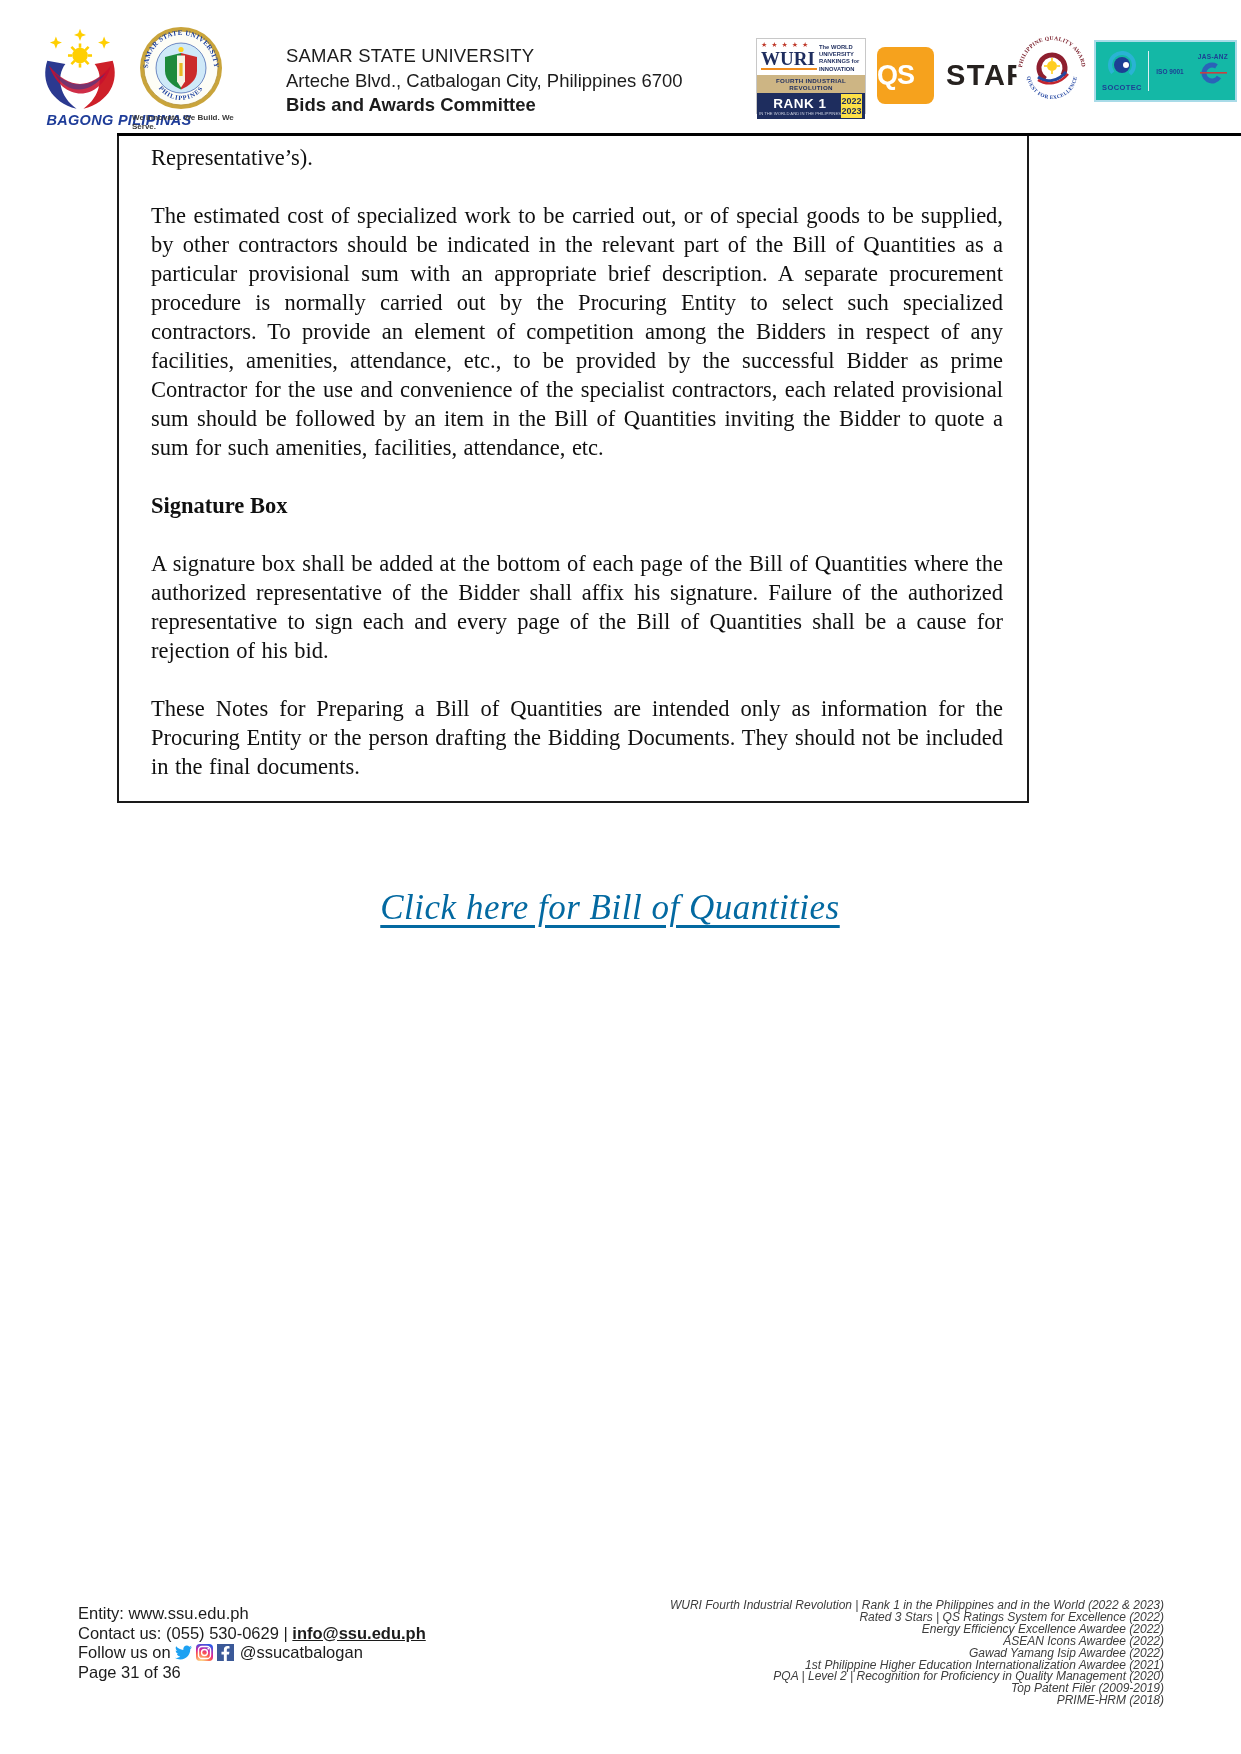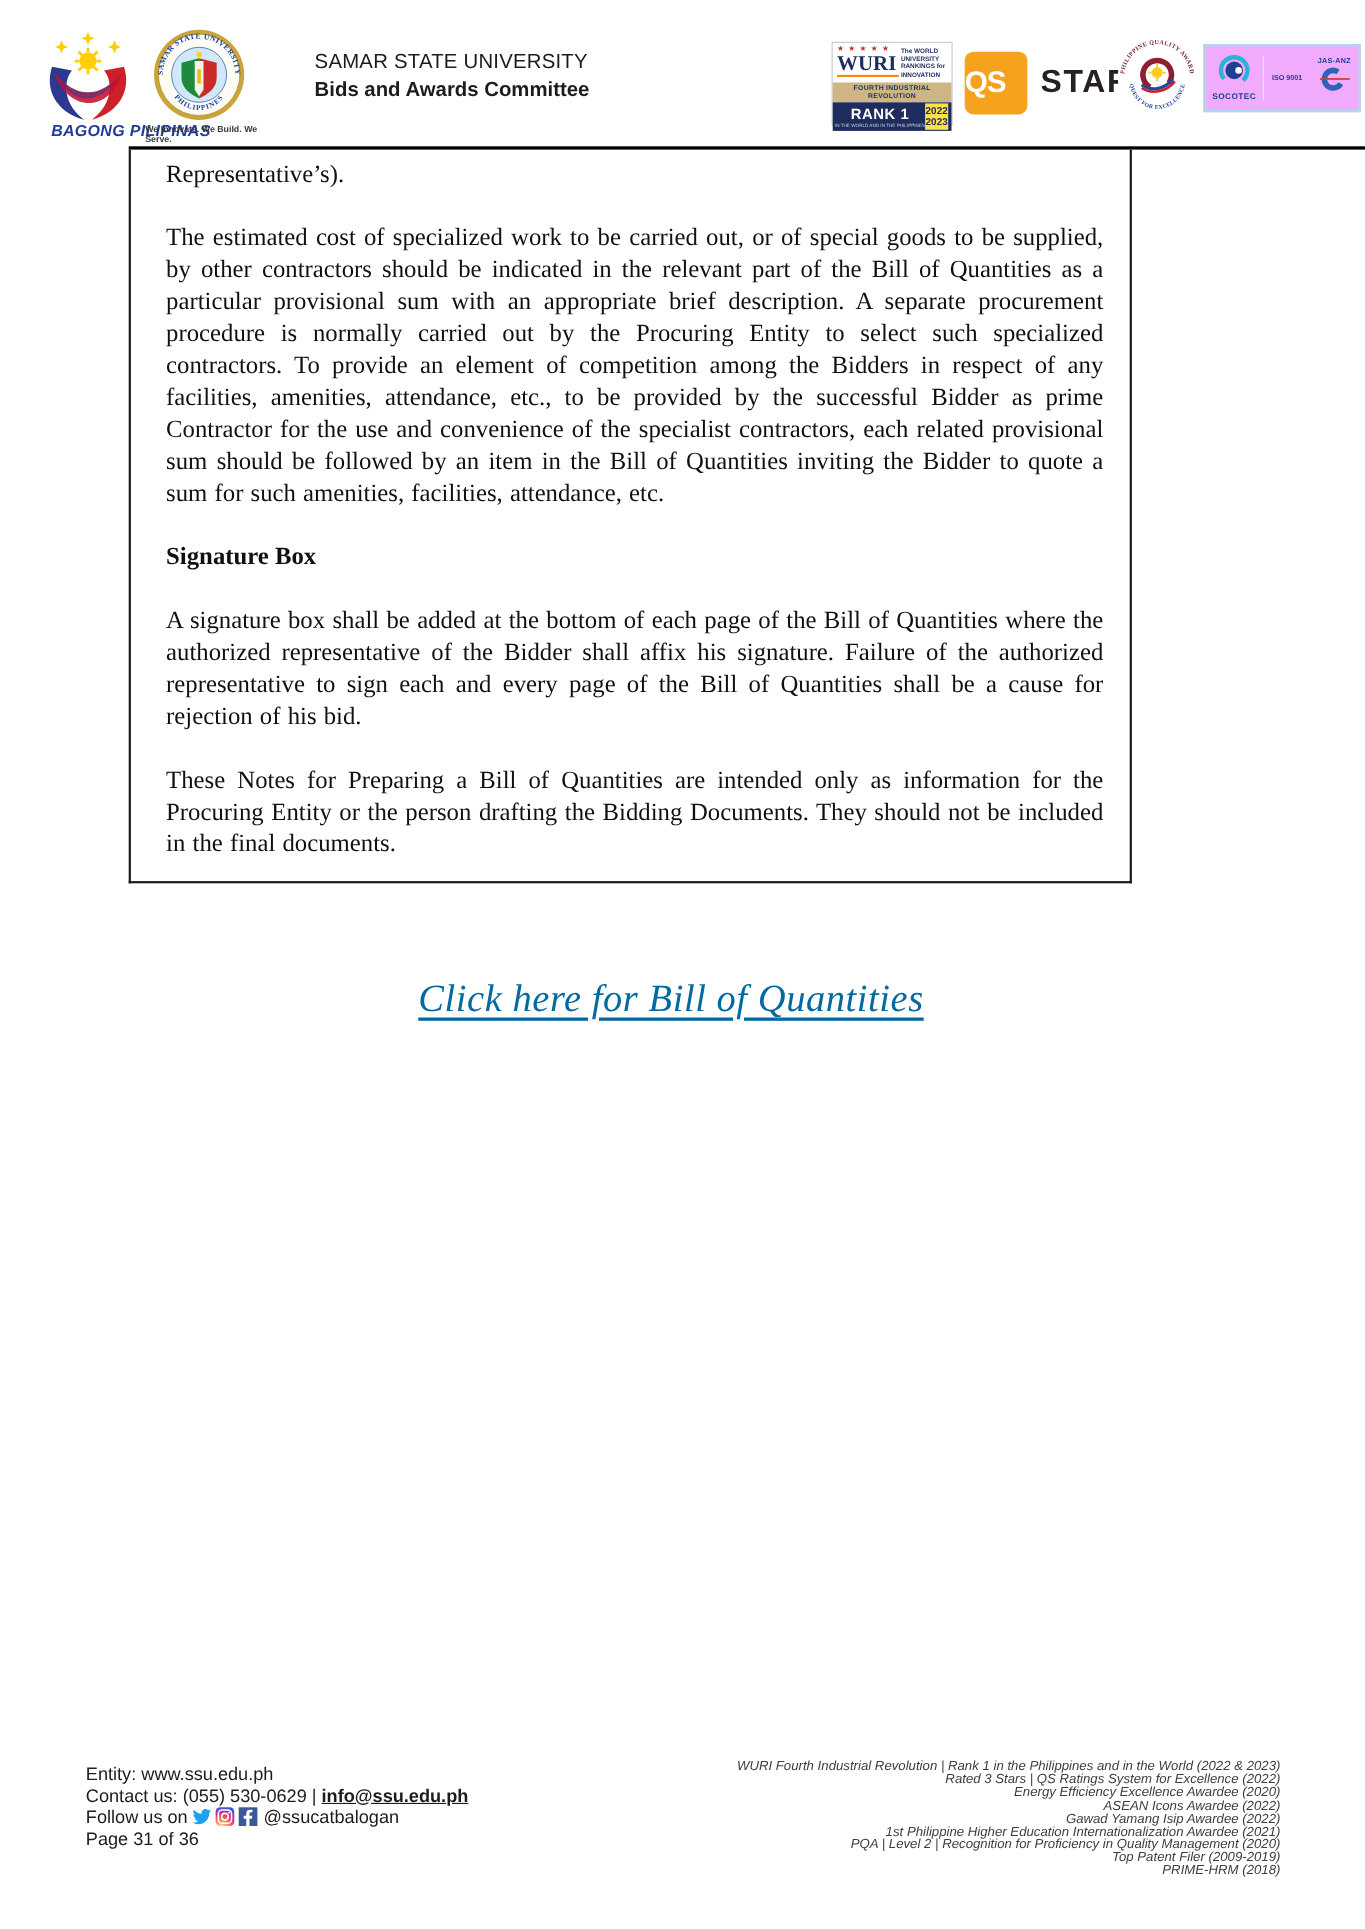--- a/index.html
+++ b/index.html
@@ -36,21 +36,21 @@
               line-height:10px;text-align:center;padding:2px 0;margin-right:1px;}
 
   
   .qs-badge{left:877px;top:47px;width:57px;height:57px;background:#f6a21d;border-radius:8px;
             display:flex;align-items:center;justify-content:flex-start;}
   .qs-badge-text{color:#fff;font-weight:bold;font-size:27px;letter-spacing:-1px;}
   .qs-stars-text{left:946px;top:59px;font-size:29px;font-weight:900;color:#26211f;letter-spacing:1.5px;}
 
   
   .pqa-seal{left:1014px;top:32px;width:76px;height:76px;}
-  .soc-box{left:1094px;top:40px;width:143px;height:62px;background:#f0abfc;border:2px solid #a9dbe8;
+  .soc-box{left:1094px;top:40px;width:143px;height:62px;background:#14b8a6;border:2px solid #a9dbe8;
            box-sizing:border-box;display:flex;align-items:center;}
   .soc-left{width:52px;text-align:center;}
   .soc-name{font-size:7.5px;font-weight:bold;color:#1d3f94;letter-spacing:.4px;margin-top:-2px;}
   .soc-mid{width:42px;text-align:center;font-size:6.5px;color:#1d3f94;font-weight:bold;
            border-left:1px solid #dfeef4;height:40px;display:flex;align-items:center;justify-content:center;}
   .soc-right{flex:1;text-align:center;}
   .soc-jas{font-size:6.5px;font-weight:bold;color:#1d3f94;letter-spacing:.3px;}
 
   
   .header-rule{left:117px;top:133px;width:1124px;height:3px;background:#000;}
@@ -123,20 +123,21 @@
     <circle cx="42" cy="23.5" r="2.6" fill="#ffd21f"></circle>
     <path d="M42,27 L26,31 V45 C26,54 34,60 42,63.5 Z" fill="#1d8a3c"></path>
     <path d="M42,27 L58,31 V45 C58,54 50,60 42,63.5 Z" fill="#cb2b2b"></path>
     <path d="M38,29.5 h8 v26 l-4,6 l-4,-6 Z" fill="#f6f3e4"></path>
     <rect x="40.4" y="37" width="3.2" height="13" fill="#e8b923"></rect>
   </svg>
   <div class="abs seal-tagline">We Innovate. We Build. We Serve.</div>
 
   <div class="abs univ-block">
     <div class="univ-name">SAMAR STATE UNIVERSITY</div>
+    <div class="univ-address">Arteche Blvd., Catbalogan City, Philippines 6700</div>
     <div class="univ-committee">Bids and Awards Committee</div>
   </div>
 
   <div class="abs wuri">
     <div class="wuri-top">
       <div class="wuri-left">
         <div class="wuri-stars">★ ★ ★ ★ ★</div>
         <span class="wuri-name">WURI</span>
       </div>
       <div class="wuri-subtitle">The WORLD UNIVERSITY RANKINGS for INNOVATION</div>
@@ -230,21 +231,21 @@
             <path fill="#fff" d="M279.14 288l14.22-92.66h-88.91v-60.13c0-25.35 12.42-50.06 52.24-50.06h40.42V6.26S260.43 0 225.36 0c-73.22 0-121.08 44.38-121.08 124.72v70.62H22.89V288h81.39v224h100.17V288z"></path>
           </svg>
         </span><span class="handle">@ssucatbalogan</span>
     </div>
     <div>Page 31 of 36</div>
   </div>
 
   <div class="abs footer-right">
     <div>WURI Fourth Industrial Revolution | Rank 1 in the Philippines and in the World (2022 &amp; 2023)</div>
     <div>Rated 3 Stars | QS Ratings System for Excellence (2022)</div>
-    <div>Energy Efficiency Excellence Awardee (2020)</div>
+    <div>Energy Efficiency Excellence Awardee (2022)</div>
     <div>ASEAN Icons Awardee (2022)</div>
     <div>Gawad Yamang Isip Awardee (2022)</div>
     <div>1st Philippine Higher Education Internationalization Awardee (2021)</div>
     <div>PQA | Level 2 | Recognition for Proficiency in Quality Management (2020)</div>
     <div>Top Patent Filer (2009-2019)</div>
     <div>PRIME-HRM (2018)</div>
   </div>
 
 </div>
 

